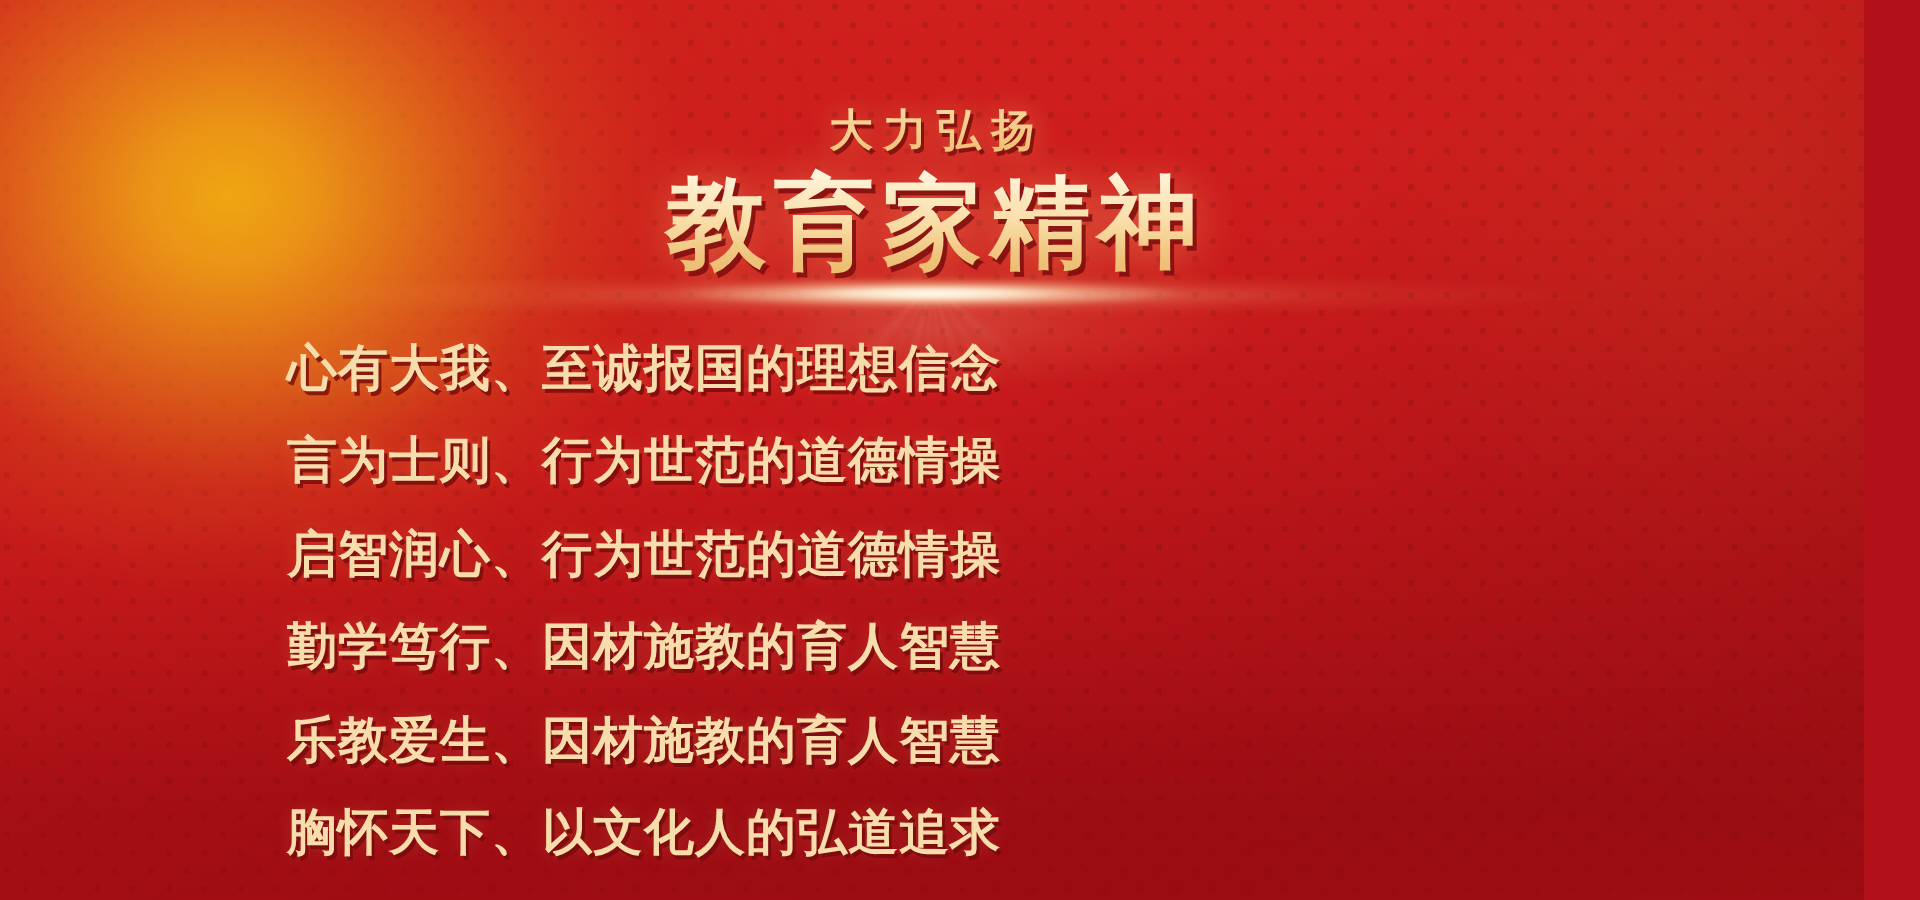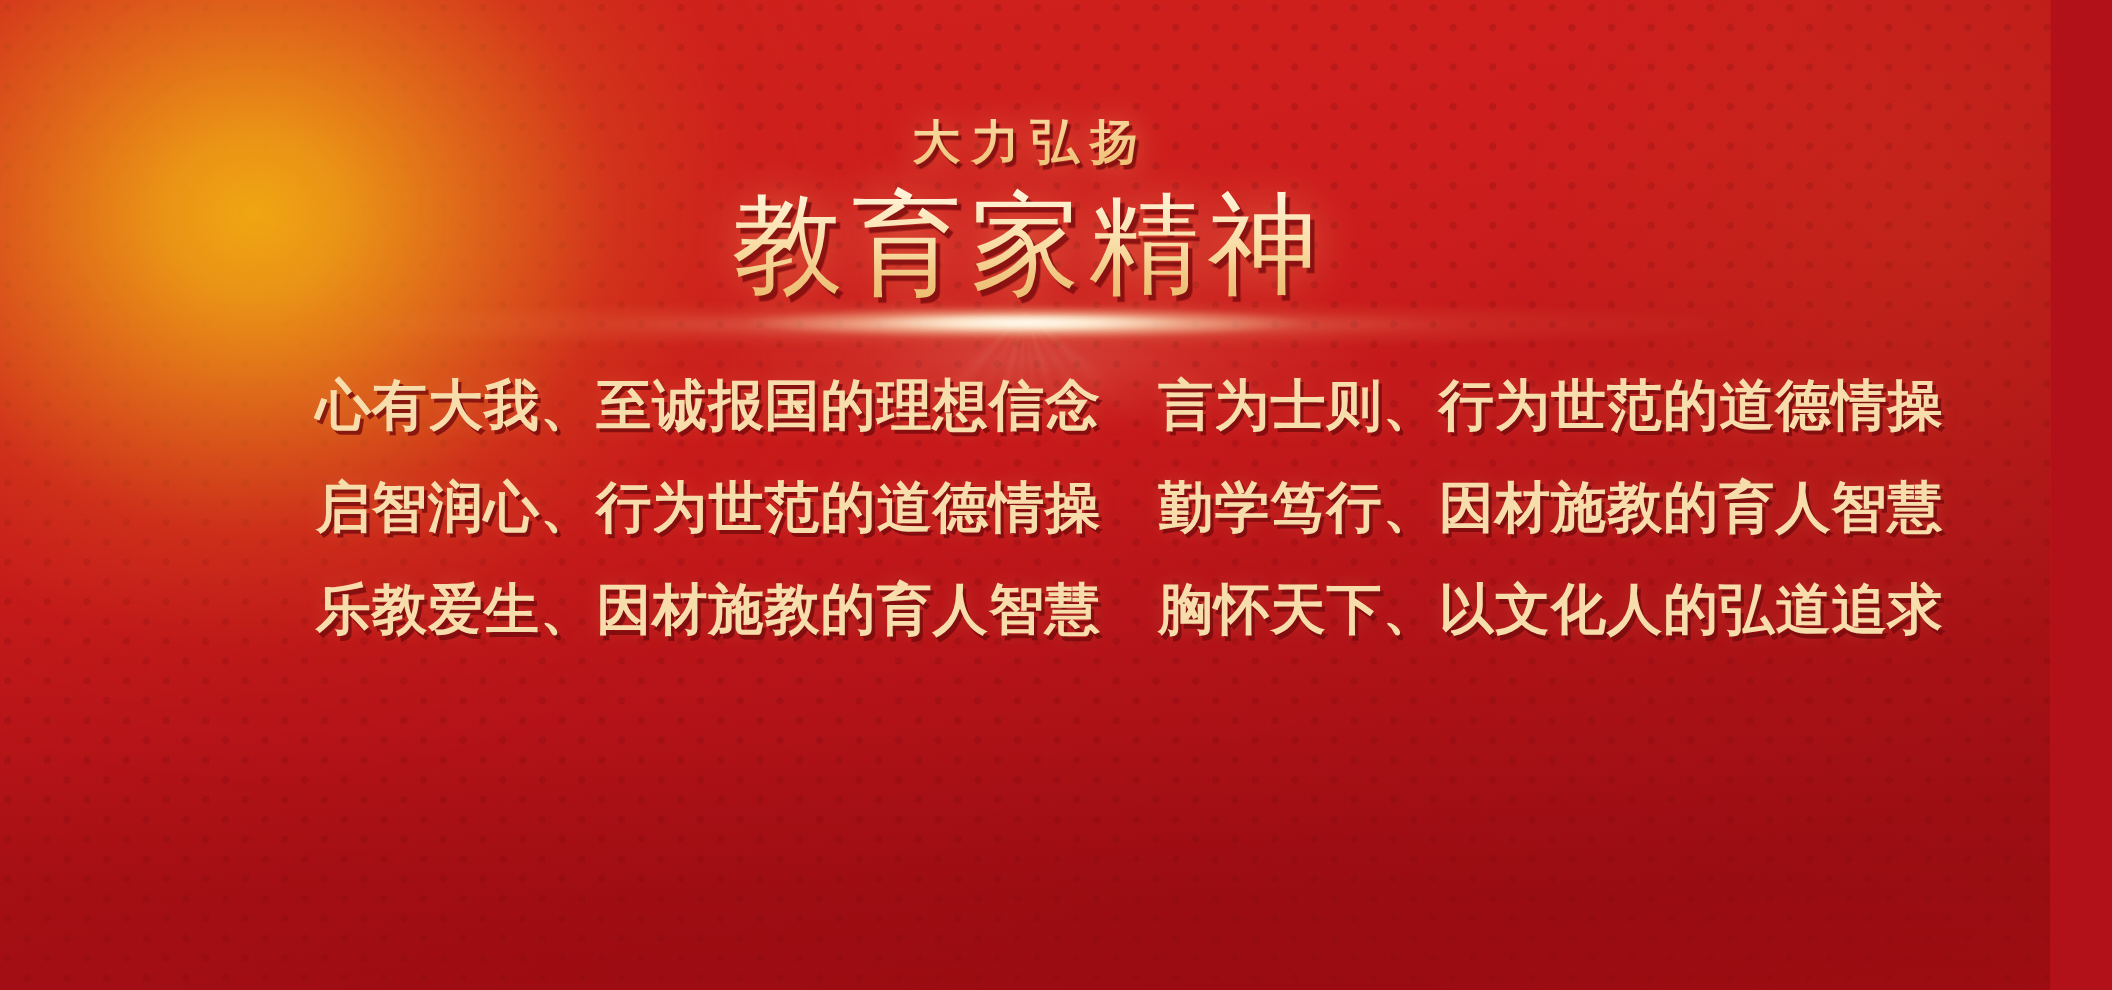--- a/index.html
+++ b/index.html
@@ -128,46 +128,46 @@
     font-size:44px;line-height:1;font-weight:bold;letter-spacing:10px;
     color:#f6d79a;
     text-indent:10px;
     background:linear-gradient(176deg,#fbe7bc 0%,#f7d79c 38%,#edbb6d 72%,#e8ae57 100%);
     -webkit-background-clip:text;background-clip:text;
     -webkit-text-fill-color:transparent;
     filter:drop-shadow(3px 4px 0 rgba(122,12,14,0.85)) drop-shadow(0 0 14px rgba(255,190,110,0.35));
     margin:0 0 6px 0;
   }
   .main-title{
-    font-size:100px;line-height:1.08;font-weight:normal;letter-spacing:8px;
+    font-size:100px;line-height:1.08;font-weight:bold;letter-spacing:8px;
     text-indent:8px;
     color:#fbe3b2;
     background:linear-gradient(180deg,#fff4da 0%,#fbe5b8 30%,#f6d79a 58%,#efc madness 58%,#eec27a 82%,#e9b663 100%);
     background:linear-gradient(180deg,#fff6e0 0%,#fce8bf 28%,#f8dba2 54%,#f0c681 78%,#ecbb6c 100%);
     -webkit-background-clip:text;background-clip:text;
     -webkit-text-fill-color:transparent;
     filter:drop-shadow(4px 5px 0 rgba(120,10,12,0.80)) drop-shadow(0 0 22px rgba(255,195,115,0.38));
     margin:16px;
   }
 
   
   .phrases{
     position:absolute;left:50%;transform:translateX(-50%);
     top:338px;width:1290px;
-    display:grid;grid-template-columns:1fr 1fr;
+    display:grid;grid-template-columns:1fr;
     row-gap:34px;column-gap:52px;
   }
   .phrase{
     font-size:50px;line-height:1.18;font-weight:bold;letter-spacing:1px;
     color:#f7ddab;
     white-space:nowrap;
     text-shadow:3px 4px 0 rgba(118,10,13,0.80), 0 0 18px rgba(255,190,120,0.18);
   }
   .phrase.col-l{text-align:left;}
-  .phrase.col-r{text-align:left;}
+  .phrase.col-r{text-align:left;font-family:Liberation Serif, serif;}
 </style>
 </head>
 <body>
 
 <div id="stage">
 
   <div class="bg-base"></div>
   <div class="bg-pattern"></div>
   <div class="bg-glow-tl"></div>
   <div class="bg-glow-r"></div>

